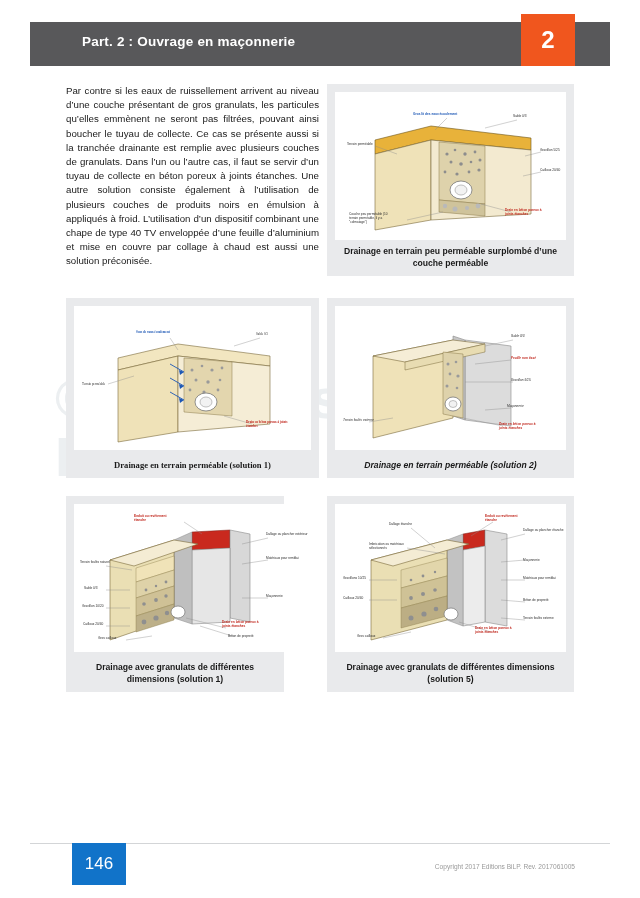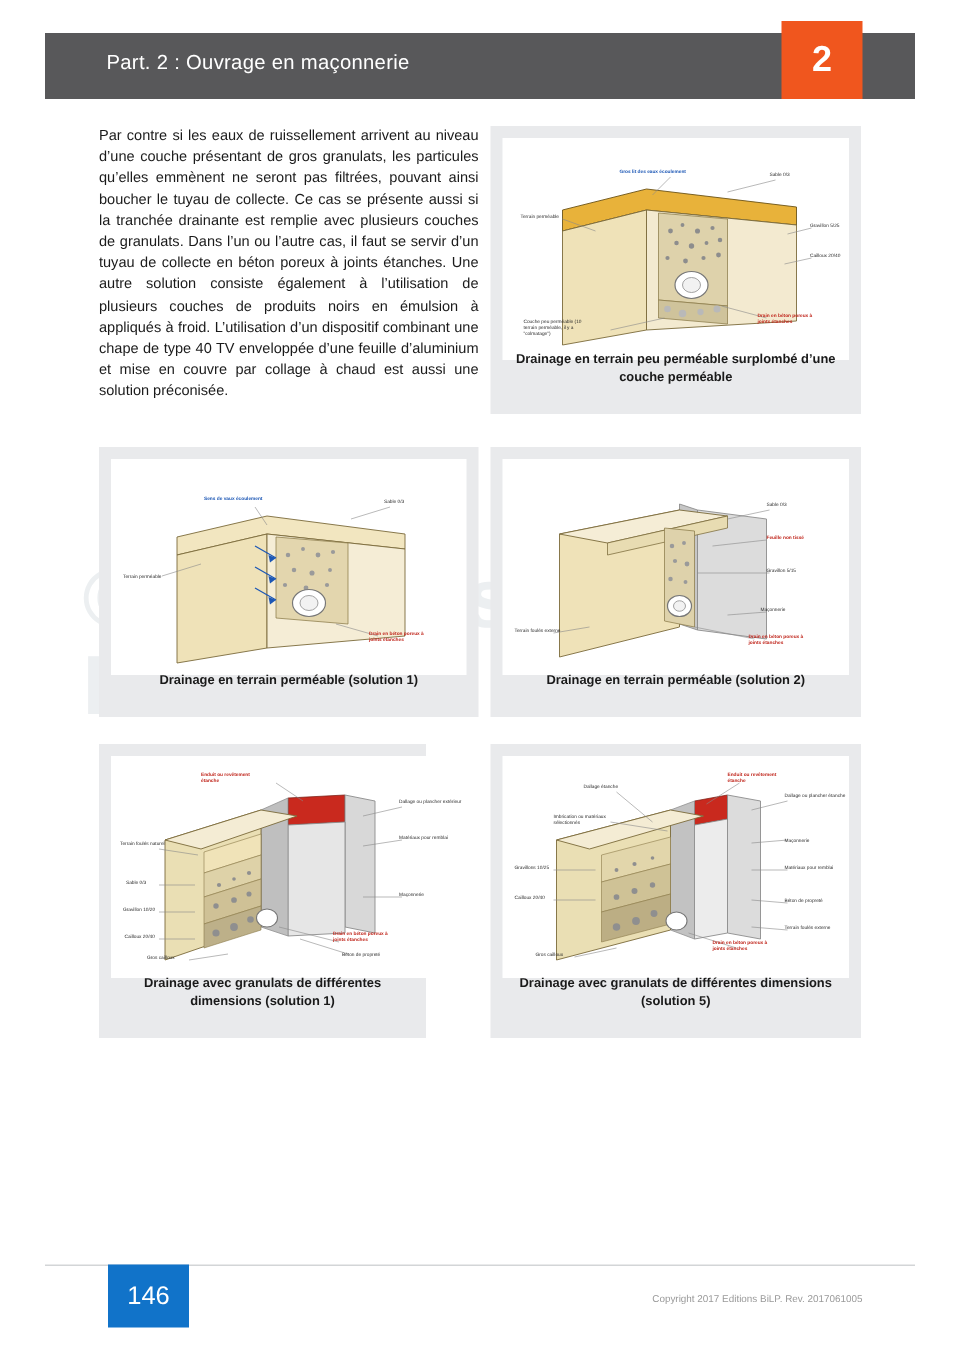--- a/index.html
+++ b/index.html
@@ -25,24 +25,24 @@
 
   
   .header-bar {
     position: absolute;
     left: 30px; top: 22px;
     width: 580px; height: 44px;
     background: #58585a;
   }
   .header-title {
     position: absolute;
-    left: 71px; top: 34px;
+    left: 82px; top: 34px;
     color: #ffffff;
     font-size: 13.5px;
-    font-weight: normal;
+    font-weight: bold;
     letter-spacing: 0.2px;
   }
   .chapter-tab {
     position: absolute;
     left: 521px; top: 14px;
     width: 54px; height: 52px;
     background: #f0561e;
   }
   .chapter-tab-num {
     position: absolute;
@@ -90,34 +90,34 @@
     position: absolute;
     left: 8px; top: 8px;
     right: 8px;
     background: #ffffff;
     overflow: hidden;
   }
   .fig-cap {
     position: absolute;
     left: 6px;
     right: 6px;
-    bottom: 19px;
+    bottom: 7px;
     text-align: center;
     font-size: 8.6px;
     font-weight: bold;
     color: #1a1a1a;
     line-height: 12px;
   }
 
   
   #fig-1 { left: 327px; top: 84px;  width: 247px; height: 192px; }
   #fig-1 .fig-img { width: 231px; height: 148px; }
-  #fig-2 { left: 66px;  top: 298px; width: 253px; height: 180px; }
+  #fig-2 { left: 66px;  top: 298px; width: 253px; height: 180px; font-family: Liberation Serif, serif; }
   #fig-2 .fig-img { width: 237px; height: 144px; }
-  #fig-3 { left: 327px; top: 298px; width: 247px; height: 180px; }
+  #fig-3 { left: 327px; top: 298px; width: 247px; height: 180px; font-style: italic; }
   #fig-3 .fig-img { width: 231px; height: 144px; }
   #fig-4 { left: 66px;  top: 496px; width: 218px; height: 196px; }
   #fig-4 .fig-img { width: 237px; height: 148px; }
   #fig-5 { left: 327px; top: 496px; width: 247px; height: 196px; }
   #fig-5 .fig-img { width: 231px; height: 148px; }
 
   
   .footer-rule {
     position: absolute;
     left: 30px; top: 843px;

